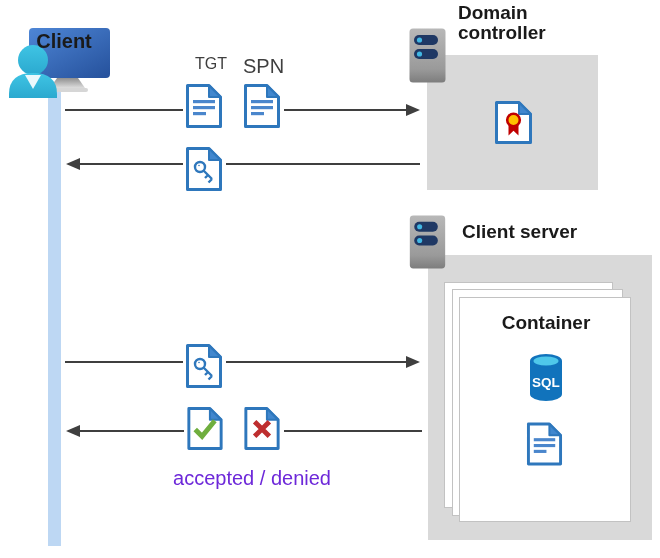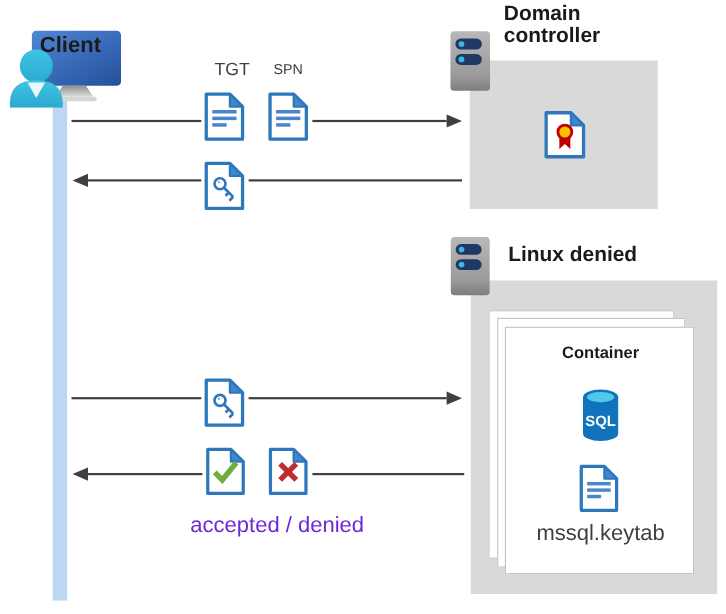--- a/index.html
+++ b/index.html
@@ -13,33 +13,33 @@
   .head-right{width:0;height:0;border-top:6.5px solid transparent;border-bottom:6.5px solid transparent;
               border-left:14px solid #3F3F3F;z-index:3;}
   .head-left{width:0;height:0;border-top:6.5px solid transparent;border-bottom:6.5px solid transparent;
              border-right:14px solid #3F3F3F;z-index:3;}
   .icon{z-index:4;}
   .ctr{text-align:center;}
   #lifeline{left:48px;top:88px;width:13px;height:458px;background:#BDD7F3;z-index:1;}
   #client-label{left:19px;top:2px;width:90px;font-size:20px;z-index:5;margin-top:28px;}
   #client-icon{left:6px;top:26px;z-index:4;}
   #tgt-label{left:192px;top:55px;width:38px;font-size:16px;color:#3F3F3F;z-index:5;}
-  #spn-label{left:243px;top:55px;width:38px;font-size:13px;color:#3F3F3F;z-index:5;}
+  #spn-label{left:243px;top:55px;width:38px;font-size:20px;color:#3F3F3F;z-index:5;}
   #result-label{left:132px;top:467px;width:240px;font-size:20px;color:#6d28d9;z-index:5;}
   #dc-box{left:427px;top:55px;width:171px;height:135px;z-index:1;}
   #dc-server-icon{left:409px;top:28px;z-index:4;}
   #dc-label{left:458px;top:3px;width:125px;font-size:19px;line-height:20px;z-index:5;}
   #cert-icon{left:494px;top:100px;z-index:4;}
   #linux-box{left:428px;top:255px;width:224px;height:285px;z-index:1;}
   #linux-server-icon{left:409px;top:215px;z-index:4;}
   #linux-label{left:462px;top:221px;width:180px;font-size:19px;z-index:5;}
   #card-back{left:444px;top:282px;width:169px;height:226px;z-index:2;}
   #card-middle{left:452px;top:289px;width:171px;height:227px;z-index:2;}
   #card-front{left:459px;top:297px;width:172px;height:225px;z-index:3;}
-  #container-label{left:0;top:14px;width:172px;font-size:15px;}
+  #container-label{left:0;top:14px;width:172px;font-size:19px;}
   #sql-icon{left:68px;top:55px;}
   #keytab-icon{left:66px;top:121px;}
   #keytab-label{left:0;top:176px;width:172px;font-size:20px;color:#3F3F3F;}
 </style>
 </head>
 <body>
 
 <div class="stage">
 
   <svg width="0" height="0" style="position:absolute">
@@ -166,35 +166,34 @@
   </svg>
 
   <div class="abs gray-box" id="linux-box"></div>
   <svg class="abs" id="linux-server-icon" width="37" height="54" viewBox="0 0 37 55">
     <rect x="0.5" y="0.5" width="36" height="54" rx="3.5" fill="url(#srvg)"></rect>
     <rect x="5" y="7" width="24" height="10" rx="5" fill="#1F3864"></rect>
     <circle cx="10.5" cy="12" r="2.6" fill="#41B8E4"></circle>
     <rect x="5" y="21" width="24" height="10" rx="5" fill="#1F3864"></rect>
     <circle cx="10.5" cy="26" r="2.6" fill="#41B8E4"></circle>
   </svg>
-  <div class="abs bold-label" id="linux-label">Linux denied</div>
+  <div class="abs bold-label" id="linux-label">Client server</div>
 
   <div class="abs card" id="card-back"></div>
   <div class="abs card" id="card-middle"></div>
   <div class="abs card" id="card-front">
     <div class="abs ctr bold-label" id="container-label">Container</div>
     <svg class="abs" id="sql-icon" width="36" height="49" viewBox="0 0 36 49">
       <path d="M2,8 v33 a16,7 0 0 0 32,0 v-33 z" fill="#1173BC"></path>
       <ellipse cx="18" cy="8" rx="16" ry="7" fill="#1173BC"></ellipse>
       <ellipse cx="18" cy="8" rx="12.5" ry="4.6" fill="#4FC8EA"></ellipse>
       <text x="18" y="34" text-anchor="middle" font-size="13.5" font-weight="bold" fill="#ffffff" font-family="Liberation Sans, sans-serif">SQL</text>
     </svg>
     <svg class="abs" id="keytab-icon" width="37" height="50" viewBox="0 0 38 46">
       <path d="M2.5,2.5 H24 L35.5,14 V43.5 H2.5 Z" fill="#fff" stroke="#2E77BC" stroke-width="3" stroke-linejoin="round"></path>
       <path d="M24,2.5 L35.5,14 H24 Z" fill="#4187CE" stroke="#2E77BC" stroke-width="2" stroke-linejoin="round"></path>
       <rect x="8" y="17" width="22" height="3.2" fill="#4A86CC"></rect>
       <rect x="8" y="23" width="22" height="3.2" fill="#4A86CC"></rect>
       <rect x="8" y="29" width="13" height="3.2" fill="#4A86CC"></rect>
     </svg>
-    <div class="abs ctr" id="keytab-label">mssql.keytab</div>
   </div>
 
 </div>
 
 </body></html>

